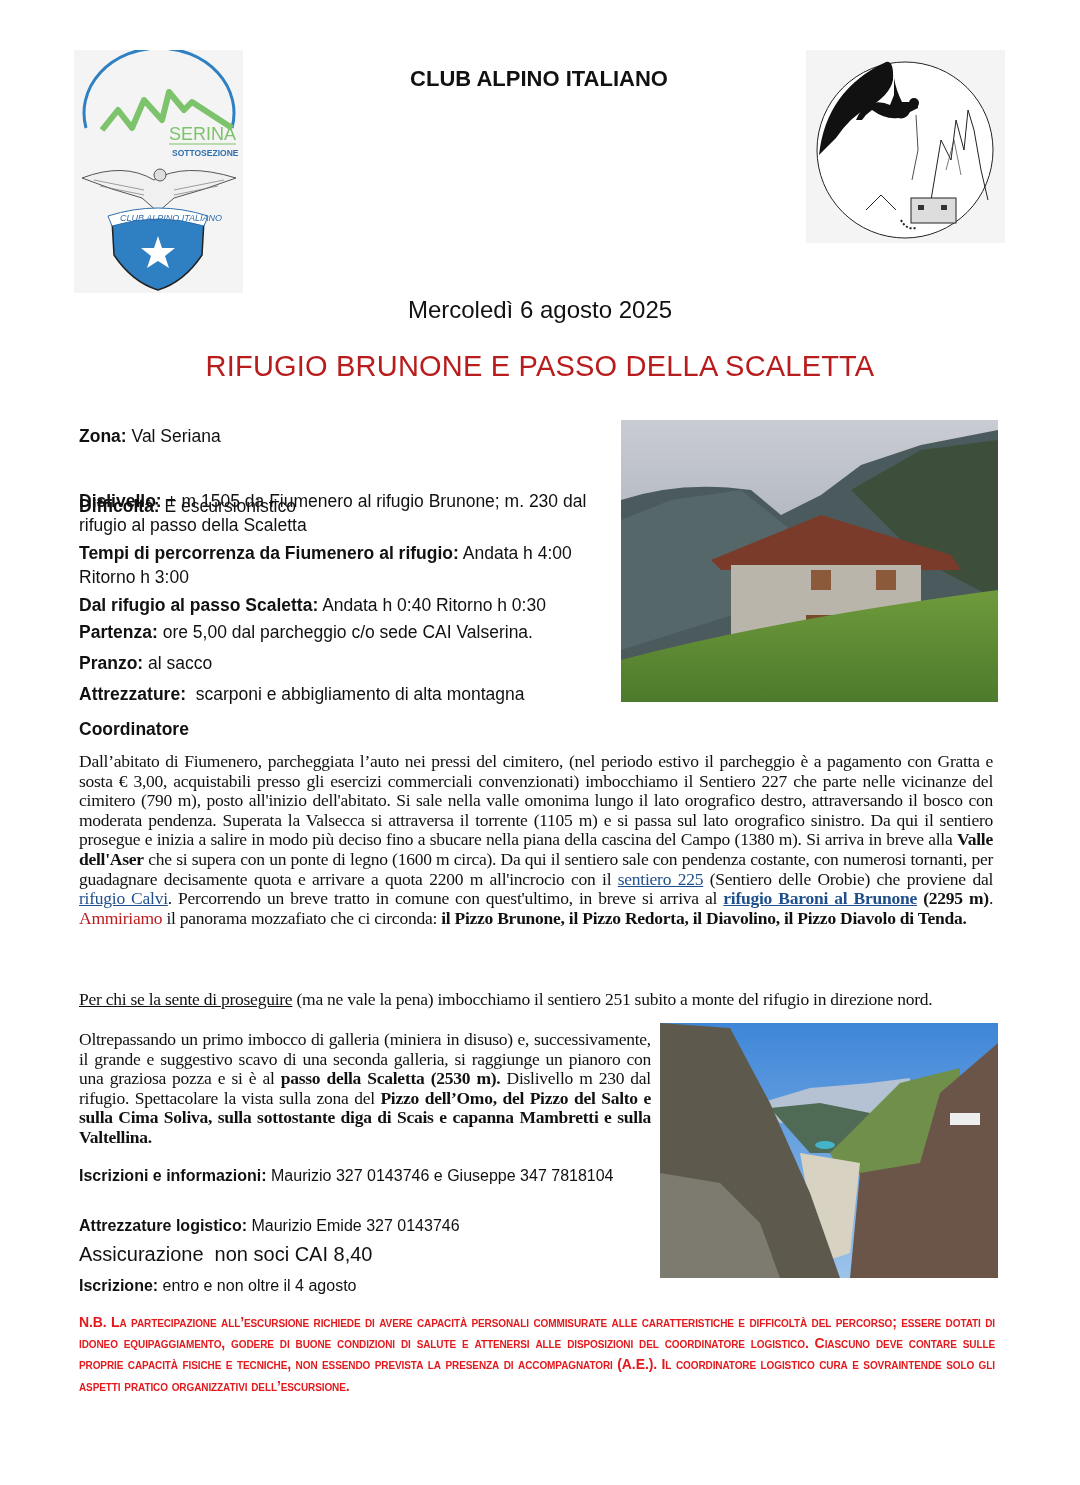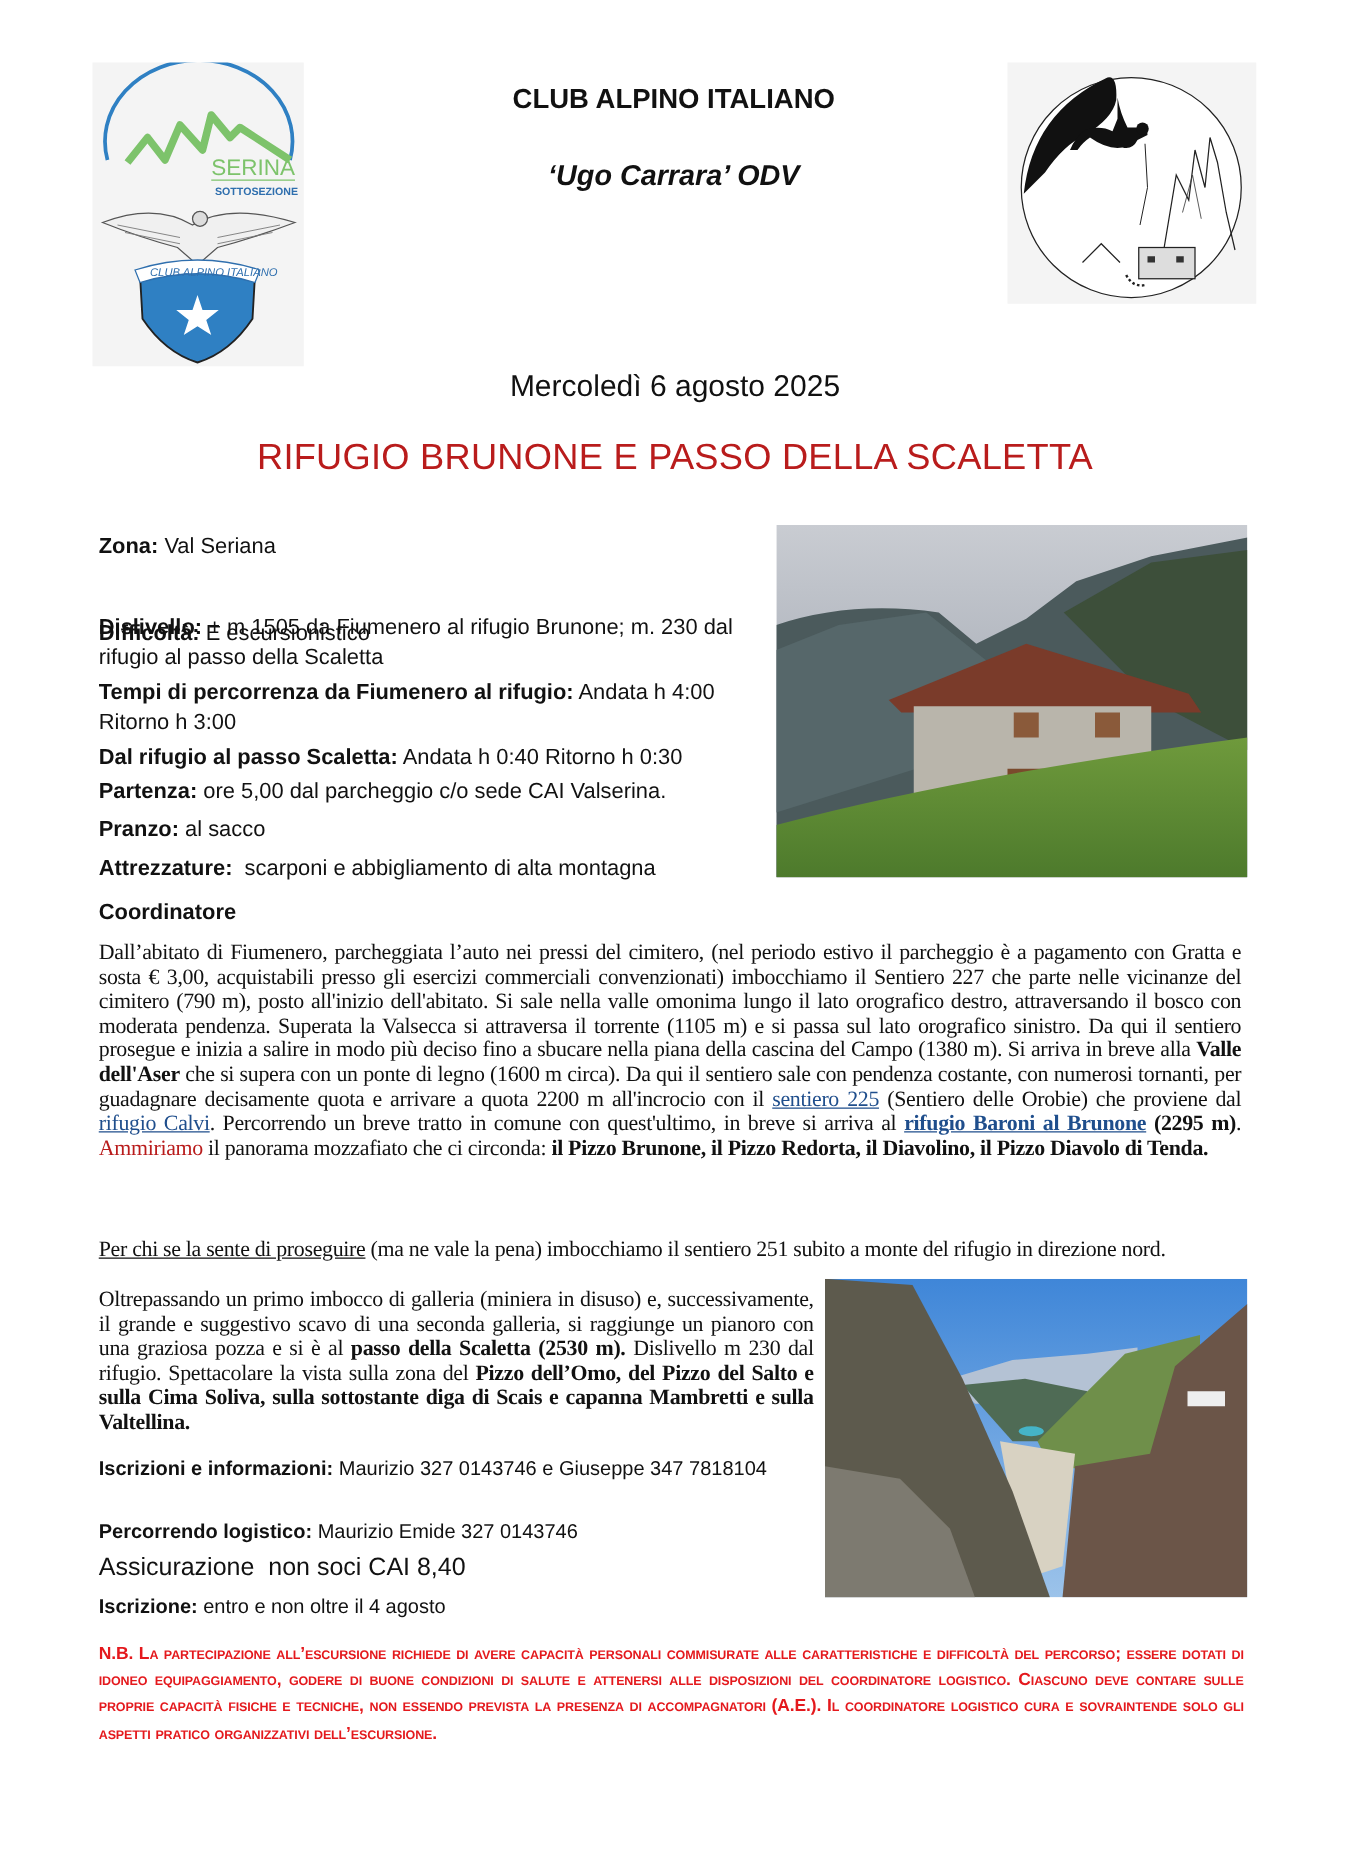--- a/index.html
+++ b/index.html
@@ -53,21 +53,20 @@
 
     <path d="M38 170 Q 84 158 130 170 L 128 205 Q 110 232 84 240 Q 58 232 40 205 Z" fill="#2f80c3" stroke="#222" stroke-width="1.5"></path>
     <path d="M34 166 Q 84 150 134 166 L 130 176 Q 84 162 38 176 Z" fill="#fff" stroke="#2f6fae" stroke-width="1"></path>
     <text x="46" y="171" font-family="Liberation Sans, sans-serif" font-size="9" fill="#2f6fae" font-style="italic">CLUB ALPINO ITALIANO</text>
     <polygon points="84,186 88,198 101,198 91,206 95,218 84,211 73,218 77,206 67,198 80,198" fill="#ffffff"></polygon>
   </svg>
 </div>
 
 <div id="hdr-org" class="abs sans">CLUB ALPINO ITALIANO</div>
 <div id="hdr-sez" class="abs sans">
-  <div>‘Ugo Carrara’ ODV</div>
 </div>
 
 <div id="logo-right" class="abs">
   <svg width="199" height="193" viewBox="0 0 199 193">
     <circle cx="99" cy="100" r="88" fill="#fff" stroke="#222" stroke-width="1"></circle>
     <path d="M13 105 Q 20 40 80 12 Q 88 10 87 30 Q 84 45 62 58 Q 45 66 30 88 Z" fill="#111"></path>
     <path d="M88 28 Q 90 40 96 52 L 105 52 Q 112 48 112 58 L 104 62 Q 100 70 92 68 Q 80 70 66 60 Q 60 64 56 70 L 50 70 Q 54 60 62 54 Q 74 50 84 55 L 88 45 Z" fill="#111"></path>
     <circle cx="108" cy="53" r="5" fill="#111"></circle>
     <path d="M110 65 L 112 100 L 106 130" fill="none" stroke="#222" stroke-width="0.8"></path>
     <path d="M125 150 L 135 90 L 145 110 L 150 70 L 158 100 L 162 60 L 168 80 L 175 120 L 182 150" fill="none" stroke="#222" stroke-width="1"></path>
@@ -145,17 +144,17 @@
     <ellipse cx="165" cy="122" rx="10" ry="4" fill="#45b4c8"></ellipse>
     <path d="M140 130 L 200 140 L 190 230 L 160 240 Z" fill="#d8d2c2"></path>
     <path d="M0 0 L 70 5 L 110 80 L 150 170 L 180 255 L 0 255 Z" fill="#5d5a4d"></path>
     <path d="M0 150 L 60 160 L 100 200 L 120 255 L 0 255 Z" fill="#7d7a70"></path>
     <path d="M338 20 L 280 70 L 260 140 L 200 150 L 190 255 L 338 255 Z" fill="#6b5548"></path>
     <rect x="290" y="90" width="30" height="12" fill="#eeeeee"></rect>
   </svg>
 </div>
 
 <div class="abs sans info" style="top:1167px; width:560px; font-size:16px; line-height:17px;"><b>Iscrizioni e informazioni:</b><span> Maurizio 327 0143746 e Giuseppe 347 7818104</span></div>
-<div class="abs sans info" style="top:1214px; font-size:16px;"><b>Percorrendo logistico:</b><span> Maurizio Emide 327 0143746</span></div>
+<div class="abs sans info" style="top:1214px; font-size:16px;"><b>Attrezzature logistico:</b><span> Maurizio Emide 327 0143746</span></div>
 <div class="abs sans info" style="top:1242px; font-size:20px; white-space:pre;">Assicurazione  non soci CAI 8,40</div>
 <div class="abs sans info" style="top:1274px; font-size:16px;"><b>Iscrizione:</b><span> entro e non oltre il 4 agosto</span></div>
 
 <div id="nb" class="abs sans">N.B. La partecipazione all’escursione richiede di avere capacità personali commisurate alle caratteristiche e difficoltà del percorso; essere dotati di idoneo equipaggiamento, godere di buone condizioni di salute e attenersi alle disposizioni del coordinatore logistico. Ciascuno deve contare sulle proprie capacità fisiche e tecniche, non essendo prevista la presenza di accompagnatori (A.E.). Il coordinatore logistico cura e sovraintende solo gli aspetti pratico organizzativi dell’escursione.</div>
 
 </body></html>

